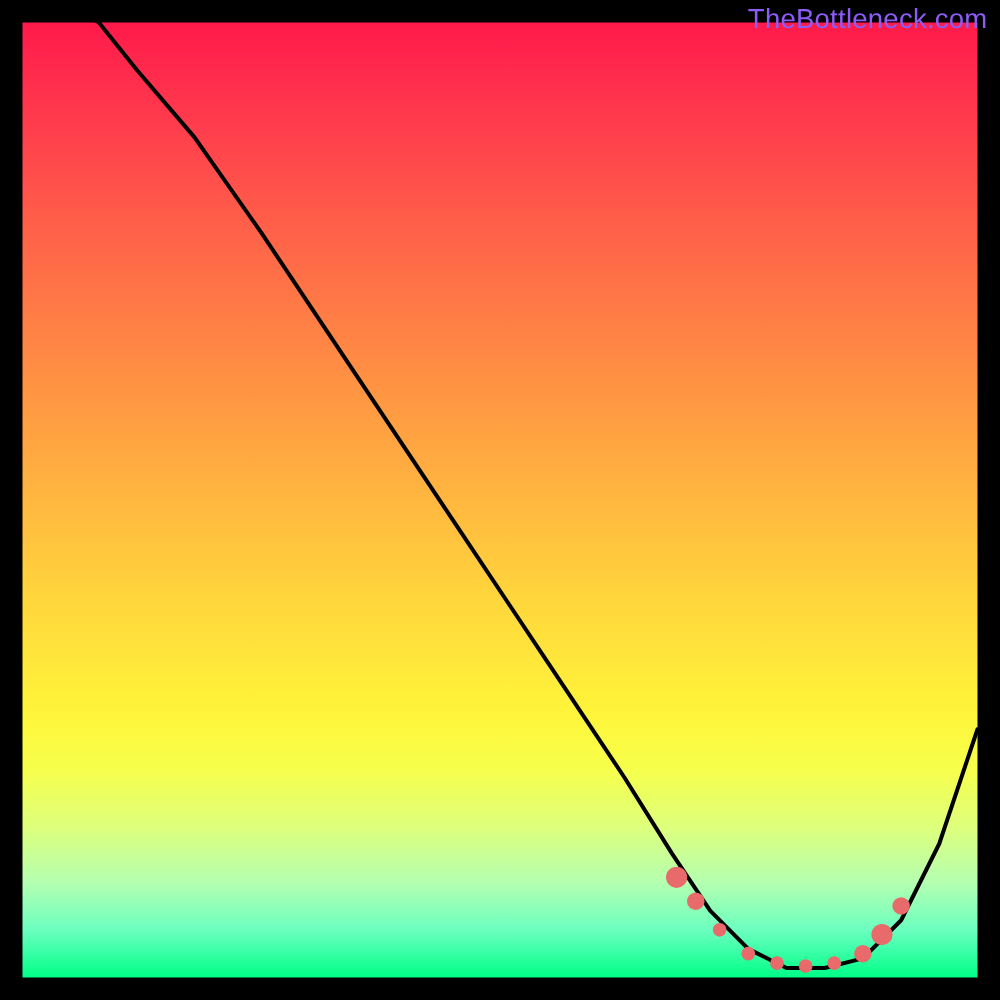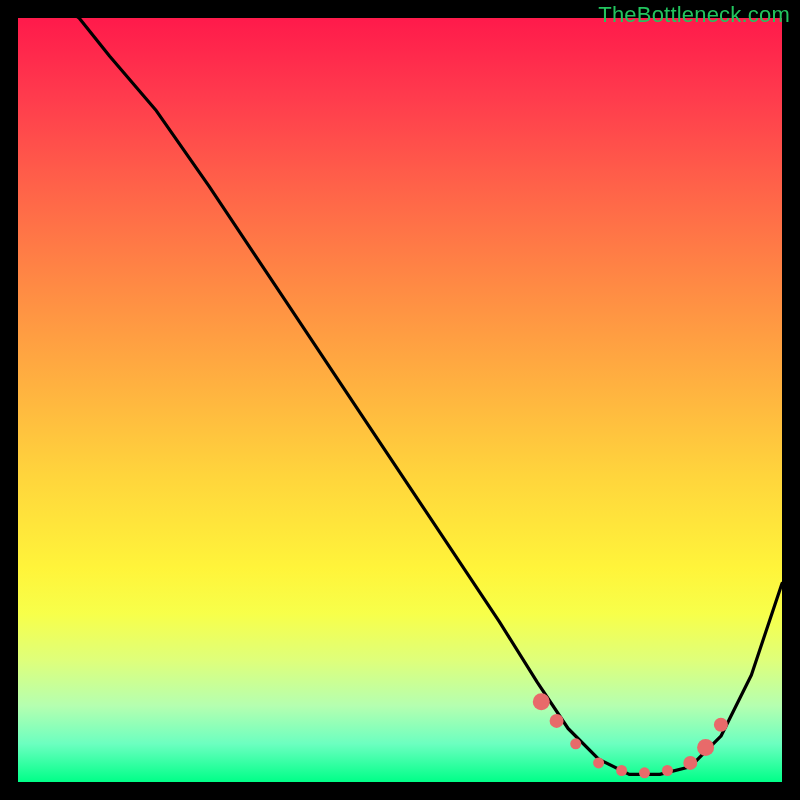--- a/index.html
+++ b/index.html
@@ -56,21 +56,21 @@
     fill: #e86a6a;
     stroke: none;
   }
   .dot.small { r: 5.5; }
   .dot.med   { r: 7; }
   .dot.big   { r: 8.5; }
   .watermark {
     position: absolute;
     top: 2px;
     right: 10px;
-    color: #22c55e;
+    color: #8b5cf6;
     font-size: 22px;
     font-weight: 500;
     letter-spacing: 0.2px;
     user-select: none;
   }
 </style>
 </head>
 <body>
 
 <div class="frame">

